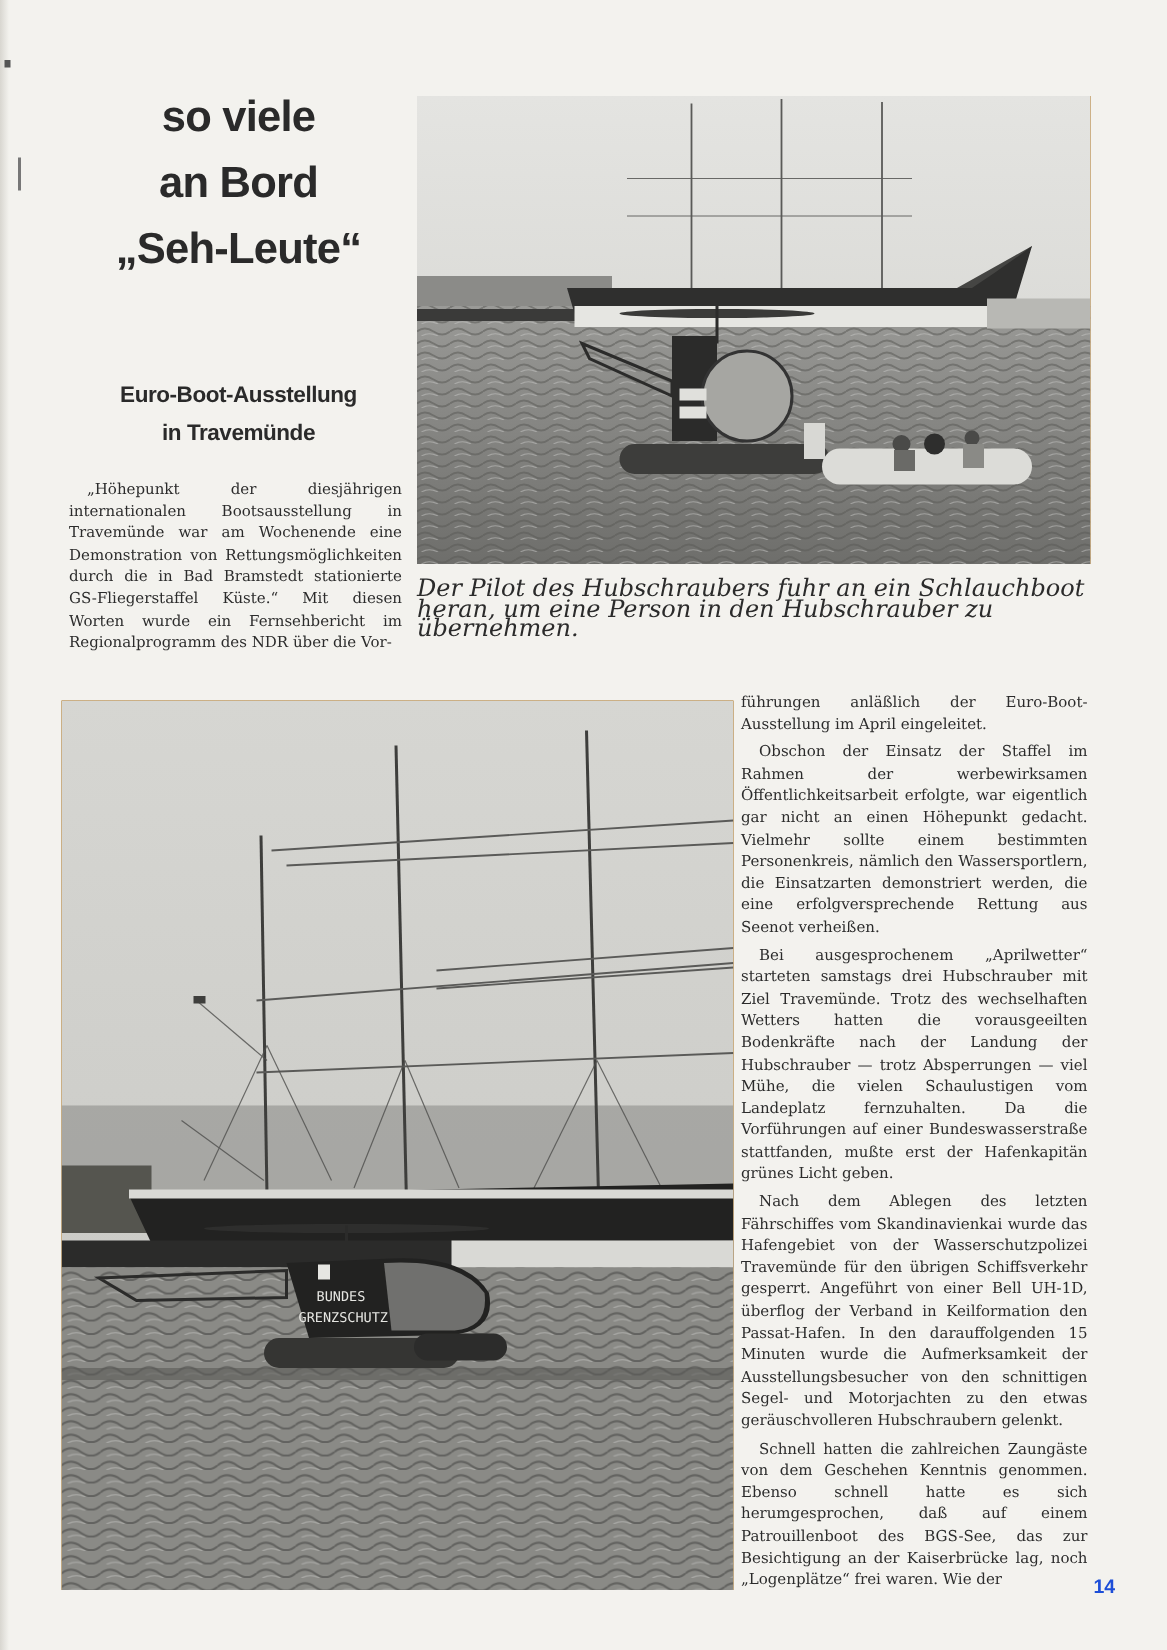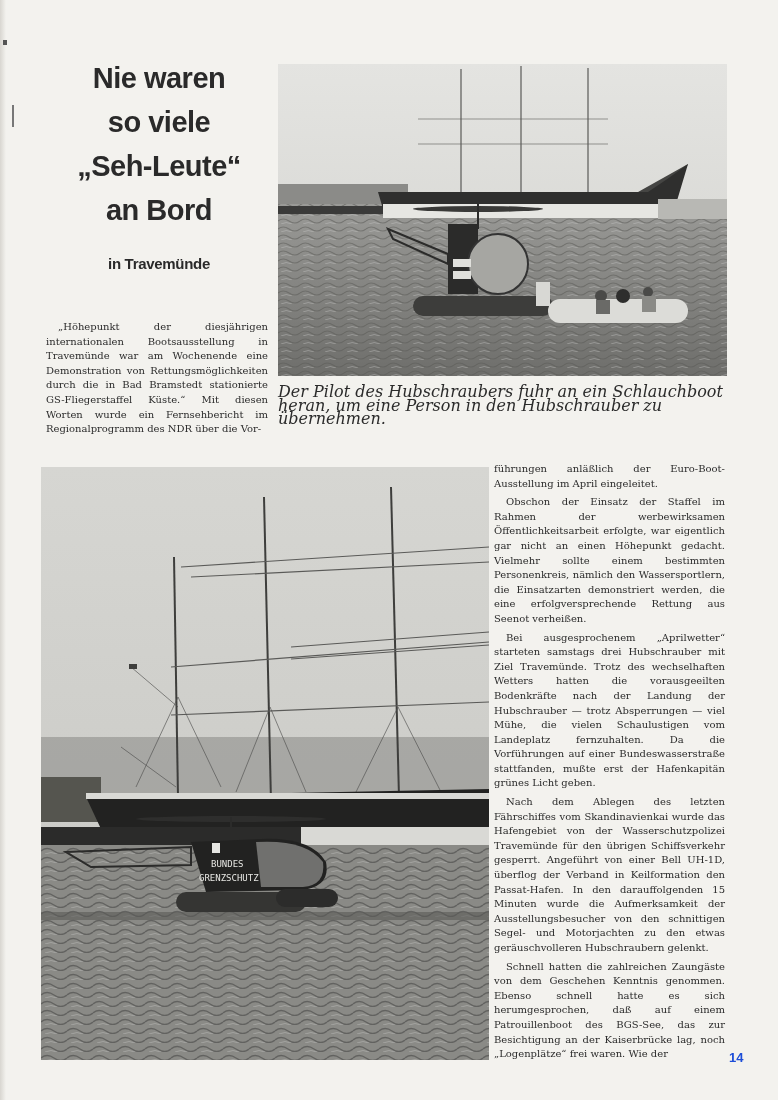--- a/index.html
+++ b/index.html
@@ -70,27 +70,27 @@
   }
 </style>
 </head>
 <body>
 
 <div class="page-edge"></div>
 <div class="edge-mark" style="left:3px;top:40px;width:4px;height:5px;"></div>
 <div class="edge-mark" style="left:12px;top:105px;width:2px;height:22px;background:#777;"></div>
 
 <div class="headline">
-  <div>Nie waren</div>
   <div>so viele</div>
+  <div>an Bord</div>
   <div>„Seh-Leute“</div>
-  <div>an Bord</div>
 </div>
 
 <div class="subhead">
+  <div>Euro-Boot-Ausstellung</div>
   <div>in Travemünde</div>
 </div>
 
 <div class="col-text intro">
   <p>„Höhepunkt der diesjährigen internationalen Bootsausstellung in Travemünde war am Wochenende eine Demonstration von Rettungsmöglichkeiten durch die in Bad Bramstedt stationierte GS-Fliegerstaffel Küste.“ Mit diesen Worten wurde ein Fernsehbericht im Regionalprogramm des NDR über die Vor-</p>
 </div>
 
 <div class="photo photo-top">
   <svg width="449" height="312" viewBox="0 0 449 312">
     <defs>

